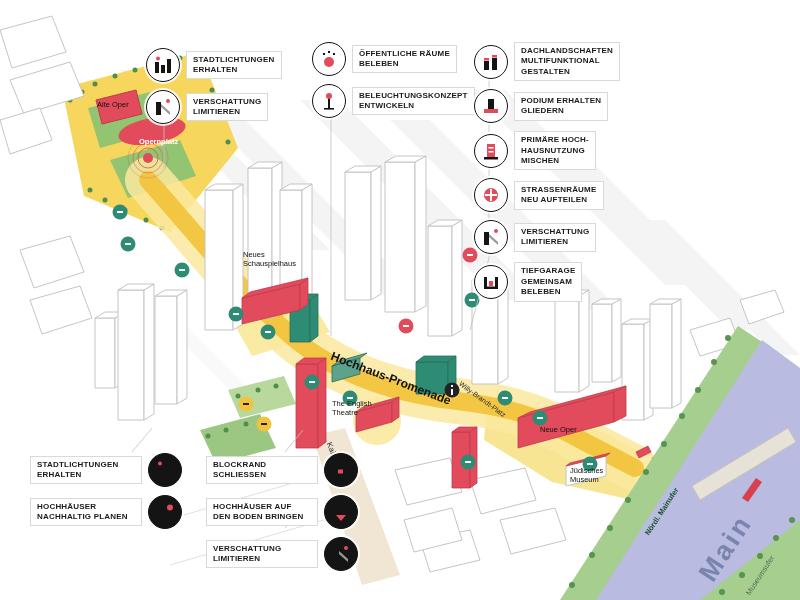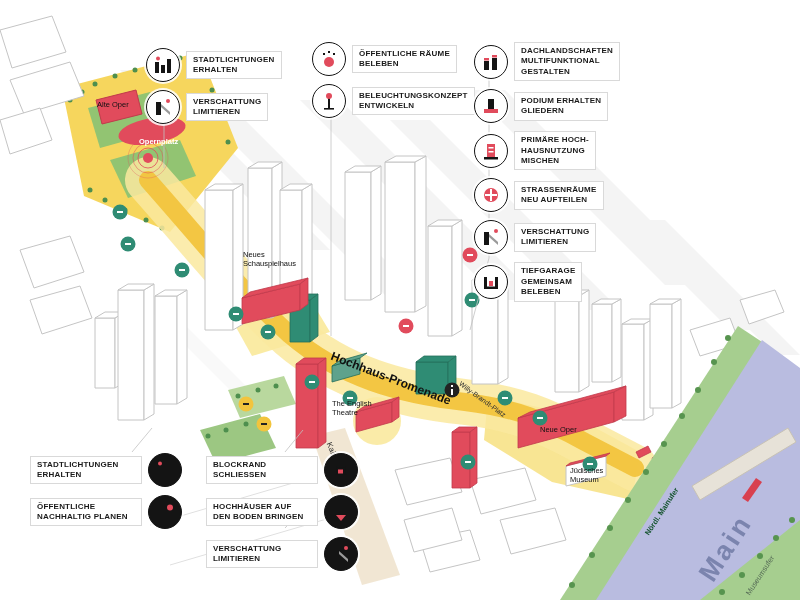--- a/index.html
+++ b/index.html
@@ -479,21 +479,21 @@
     <div class="lrow">
       <span class="llabel fixw1">STADTLICHTUNGEN
 ERHALTEN</span>
       <span class="lic dark">
           <svg viewBox="0 0 20 20">
             <use href="#g-city"></use>
           </svg>
         </span>
     </div>
     <div class="lrow">
-      <span class="llabel fixw1">ÖFFENTLICHE
+      <span class="llabel fixw1">HOCHHÄUSER
 NACHHALTIG PLANEN</span>
       <span class="lic dark">
           <svg viewBox="0 0 20 20">
             <use href="#g-sustain"></use>
           </svg>
         </span>
     </div>
   </div>
 
   <div class="lgroup" style="left:190px;top:453px;margin-left:16px;">

